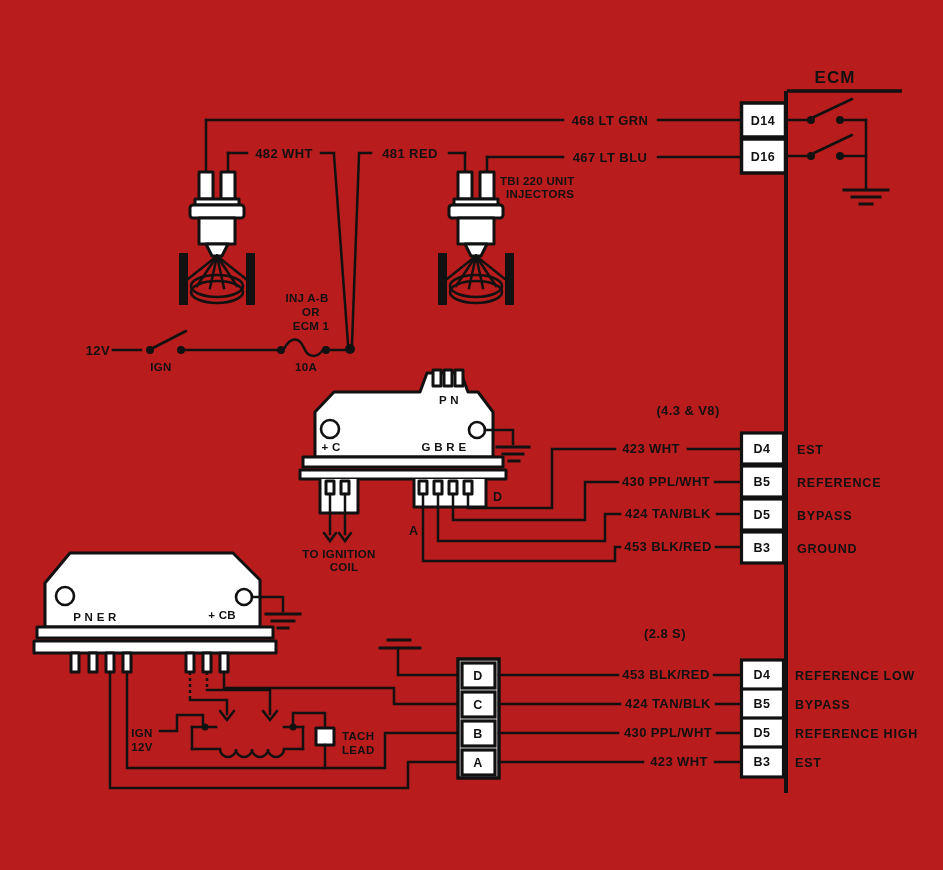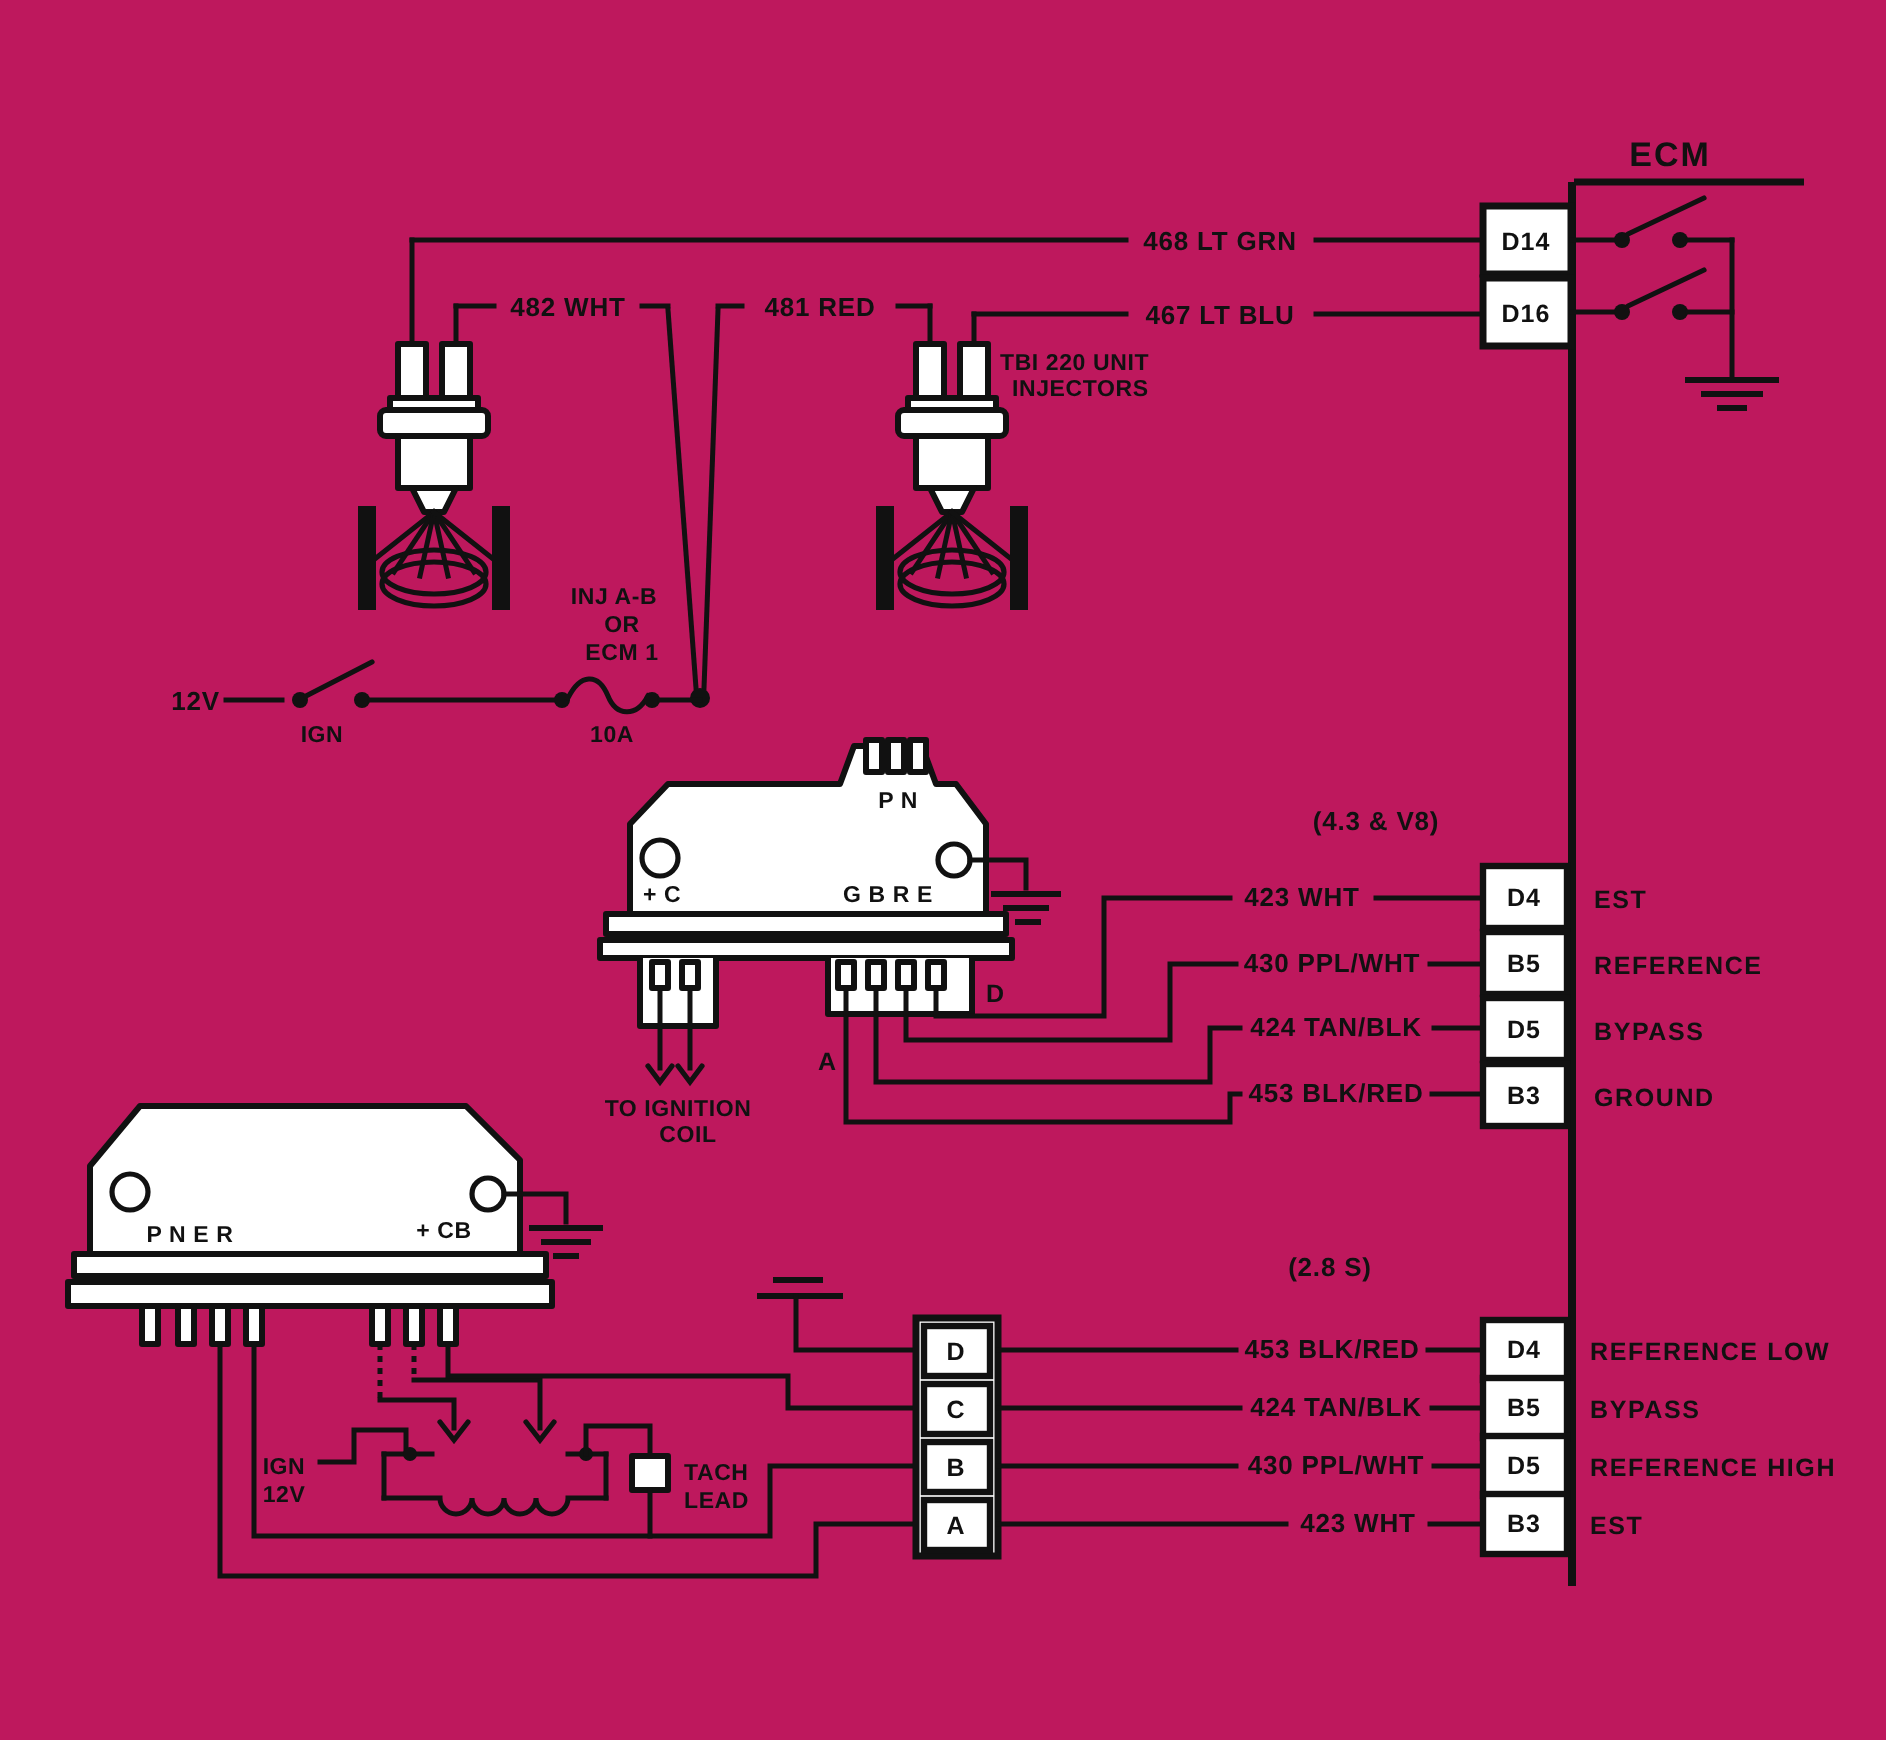--- a/index.html
+++ b/index.html
@@ -1,16 +1,16 @@
 <!DOCTYPE html>
 <html><head>
 <meta charset="utf-8">
 <style>
   html,body{margin:0;padding:0;background:#ffffff;}
-  .stage{width:943px;height:870px;position:relative;background:#be185d;overflow:hidden;}
+  .stage{width:943px;height:870px;position:relative;background:#b91c1c;overflow:hidden;}
   svg{display:block;}
   text{font-family:"Liberation Sans","DejaVu Sans",sans-serif;font-weight:bold;fill:#111;}
   .lbl{font-size:13px;letter-spacing:.4px;}
   .sm{font-size:11.5px;letter-spacing:.3px;}
   .pin{font-size:12.5px;letter-spacing:.5px;}
   .fn{font-size:12.5px;letter-spacing:.8px;}
   .ttl{font-size:17px;letter-spacing:1px;}
   .wire{stroke:#111;stroke-width:2.5;fill:none;stroke-linecap:square;}
   .wired{stroke:#111;stroke-width:2.5;fill:none;stroke-dasharray:3,3;}
   .thick{stroke:#111;stroke-width:3.5;fill:#fff;}

